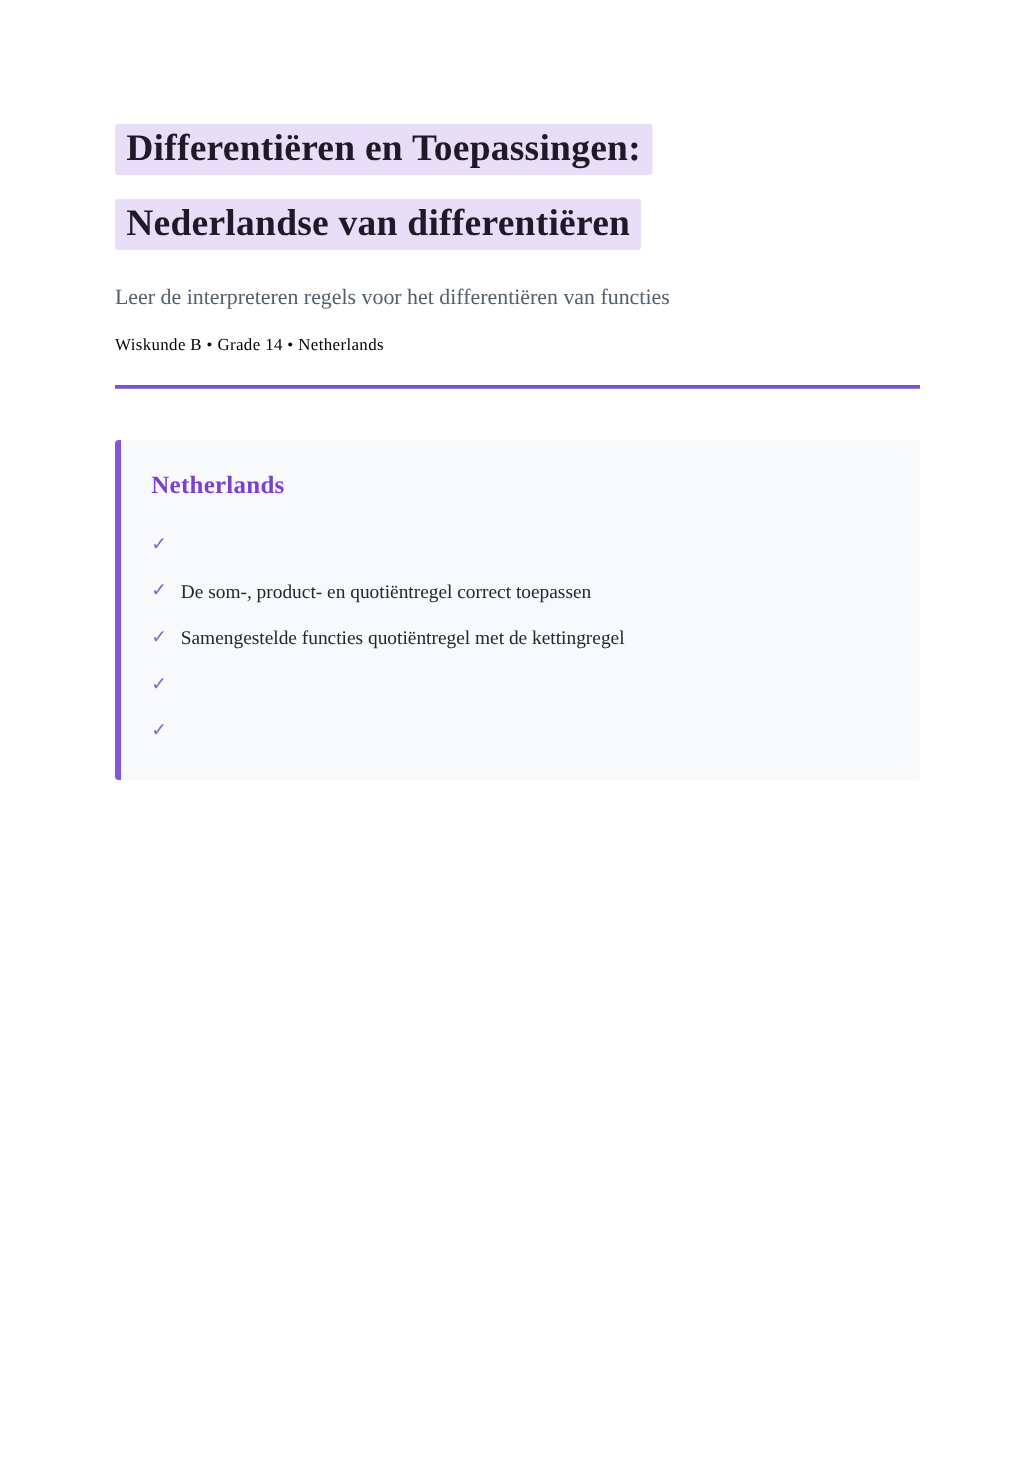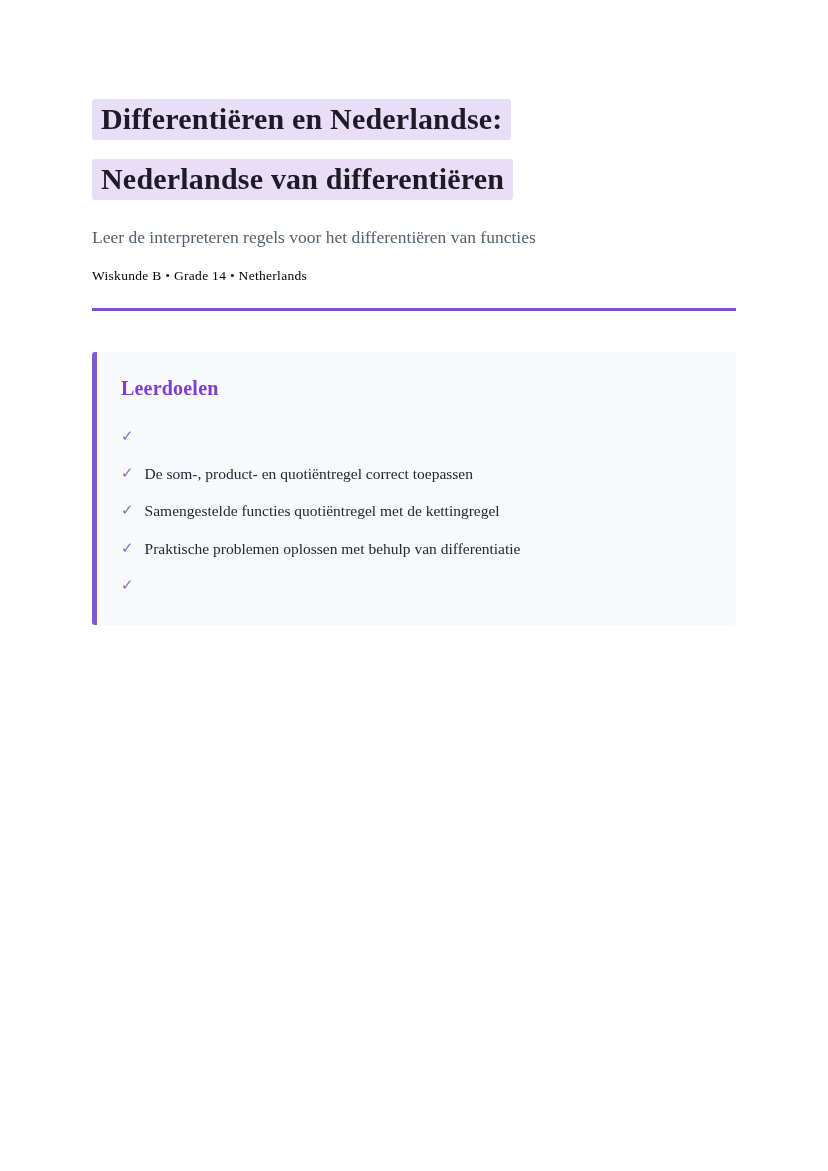--- a/index.html
+++ b/index.html
@@ -85,47 +85,46 @@
     font-size: 15px;
     flex: none;
   }
 </style>
 </head>
 <body>
 
 <div class="content">
 
   <h1 class="title">
-    <span class="hl">Differentiëren en Nederlandse:</span>
+    <span class="hl">Differentiëren en Toepassingen:</span>
     <span class="hl">Nederlandse van differentiëren</span>
   </h1>
 
   <p class="subtitle">Leer de interpreteren regels voor het differentiëren van functies</p>
 
   <p class="meta">Wiskunde B • Grade 14 • Netherlands</p>
 
   <hr class="rule">
 
   <section class="objectives">
-    <h2>Leerdoelen</h2>
+    <h2>Netherlands</h2>
     <ul>
       <li>
         <span class="check">✓</span>
       </li>
       <li>
         <span class="check">✓</span>
         <span>De som-, product- en quotiëntregel correct toepassen</span>
       </li>
       <li>
         <span class="check">✓</span>
         <span>Samengestelde functies quotiëntregel met de kettingregel</span>
       </li>
       <li>
         <span class="check">✓</span>
-        <span>Praktische problemen oplossen met behulp van differentiatie</span>
       </li>
       <li>
         <span class="check">✓</span>
       </li>
     </ul>
   </section>
 
 </div>
 
 </body></html>

